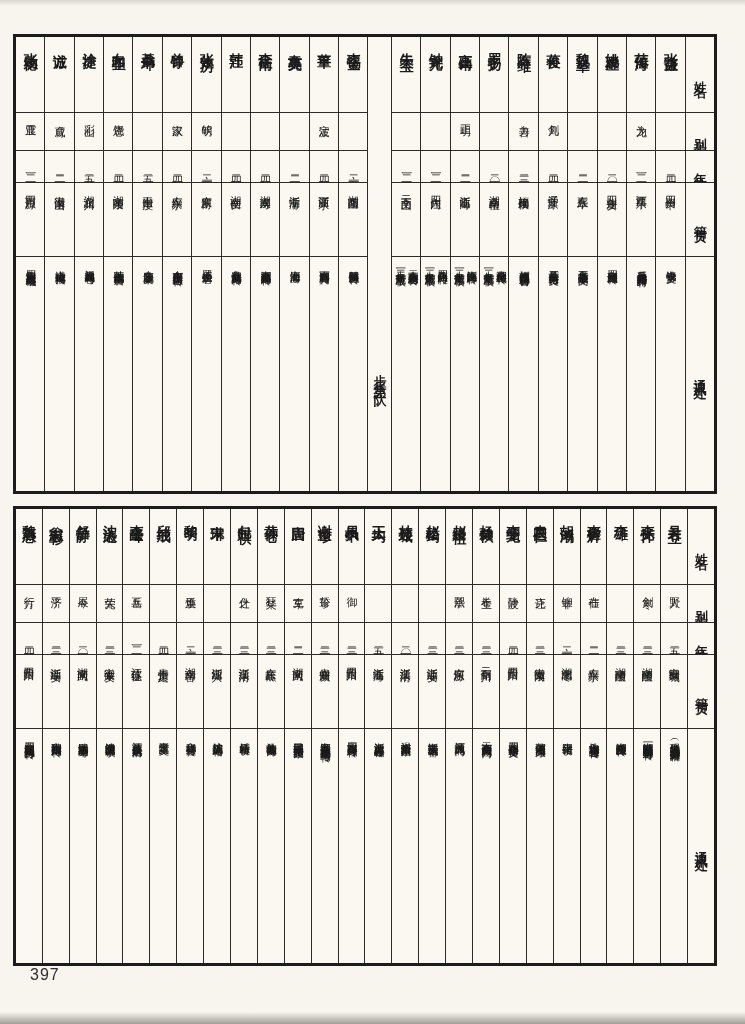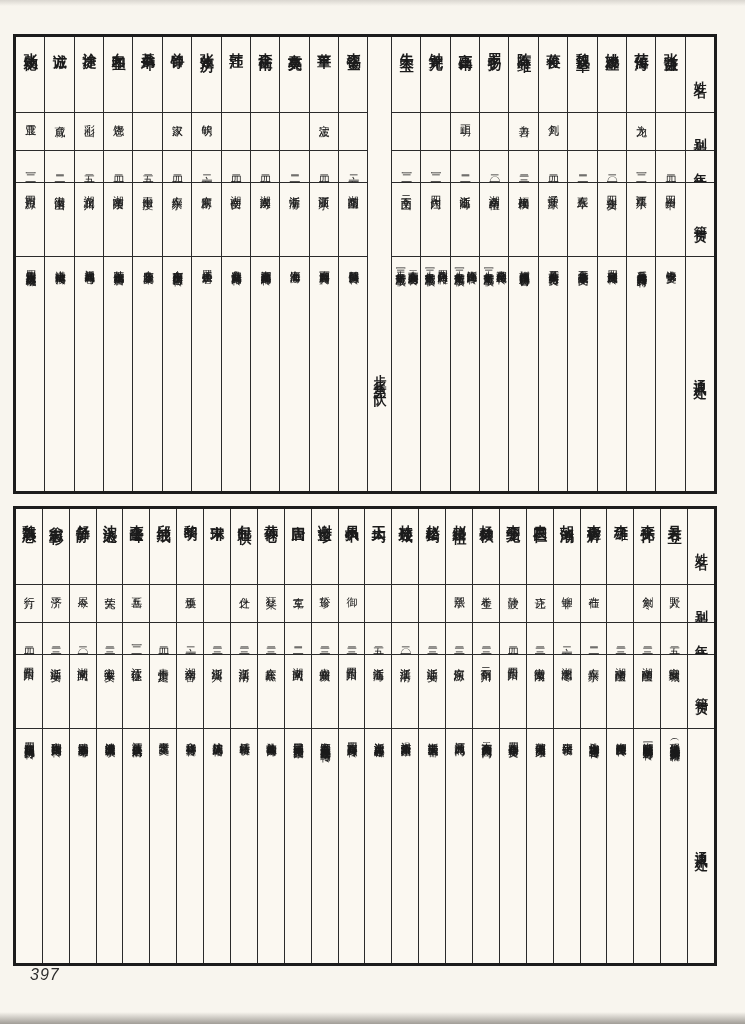--- a/index.html
+++ b/index.html
@@ -49,21 +49,21 @@
               font-size:10.5px; letter-spacing:0.5px; line-height:1.2;
               white-space:pre-line; border-bottom:none; }
   .header-col .cell { font-weight:bold; font-size:13px; letter-spacing:4px;
               align-items:center; padding-top:0; }
   .header-col .c-addr { align-items:center; }
   .divider-col .cell { border-bottom:none; align-items:center;
               font-size:13px; font-weight:bold; letter-spacing:5px; }
   .divider-col .c-top { height:220px; border-bottom:none; }
   .page-number {
     position:absolute; left:30px; top:966px; font-size:16px;
-    font-family:"Liberation Sans", sans-serif; color:#2d2d2d; letter-spacing:1px;font-style:italic;
+    font-family:"Liberation Sans", sans-serif; color:#2d2d2d; letter-spacing:1px;
   }
 </style>
 </head>
 <body>
 
 <div class="page">
   <div class="table" id="top-table">
       <div class="col header-col">
         <div class="cell c-name">
           <span class="vtext">姓名</span>

